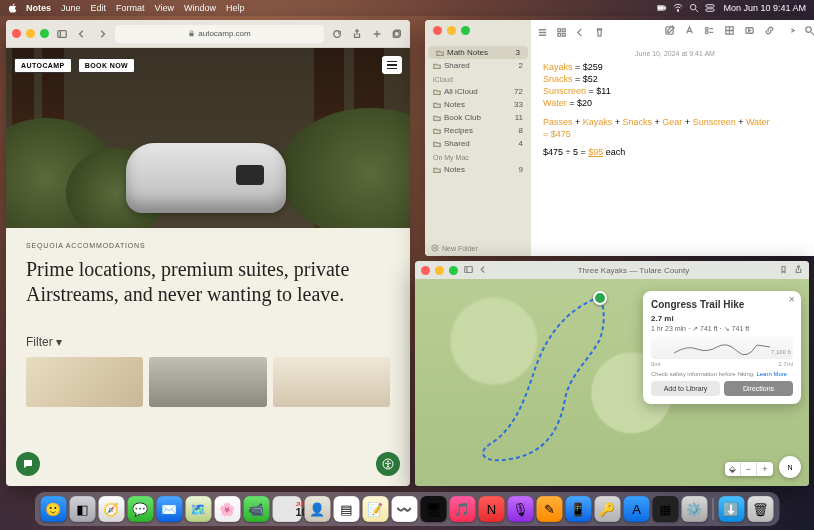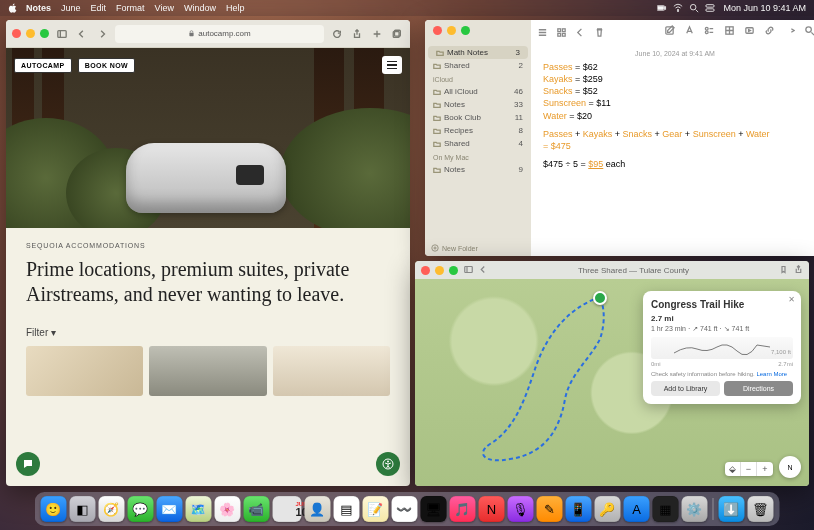--- a/index.html
+++ b/index.html
@@ -44,21 +44,21 @@
     background:linear-gradient(#e6e6e6,#b8b8b8);border-radius:28px 28px 16px 16px;
     box-shadow:inset 0 -10px 14px rgba(0,0,0,.25), 0 2px 6px rgba(0,0,0,.3);}
   .airstream::after{content:'';position:absolute;right:22px;top:22px;width:28px;height:20px;background:#2a2a2a;border-radius:4px;}
   .hero-bar{position:absolute;top:8px;left:8px;right:8px;display:flex;gap:6px;align-items:center;}
   .chip{background:#fff;border:1px solid #333;font-size:7px;font-weight:700;letter-spacing:.06em;padding:3px 6px;border-radius:2px;}
   .hamb{margin-left:auto;background:#fff;width:20px;height:18px;border-radius:3px;display:flex;flex-direction:column;justify-content:center;gap:2px;align-items:center;}
   .hamb span{width:10px;height:1.5px;background:#222;}
   .saf-body{padding:14px 20px 6px;}
   .eyebrow{font-size:7px;letter-spacing:.12em;color:#555;}
   .headline{font-family:Georgia,'Times New Roman',serif;font-size:20px;line-height:1.25;margin-top:8px;color:#222;}
-  .filter{font-size:10px;margin-top:20px;color:#444;}
+  .filter{font-size:12px;margin-top:28px;color:#444;}
   .thumbs{display:flex;gap:6px;margin-top:8px;}
   .thumb{flex:1;height:50px;border-radius:3px;}
   .th1{background:linear-gradient(135deg,#e8dbc0,#c9b896);}
   .th2{background:linear-gradient(#bfbfb4,#8a8a7e);}
   .th3{background:linear-gradient(#efe7d6,#d4c7af);}
   .fab{position:absolute;bottom:10px;width:24px;height:24px;border-radius:50%;background:#2d7a3d;display:flex;align-items:center;justify-content:center;color:#fff;}
   .fab svg{width:12px;height:12px;fill:#fff;}
   .fab.l{left:10px;} .fab.r{right:10px;}
   
   #notes{left:425px;top:20px;width:394px;height:236px;display:flex;}
@@ -348,21 +348,21 @@
       </div>
     <div class="hdr">iCloud</div>
     <div id="nt-ic">
         <div class="nt-row">
           <span class="lbl">
             <svg viewBox="0 0 10 10">
               <path d="M1 3h3l1 1h4v4H1z"></path>
             </svg>
             <span>All iCloud</span>
           </span>
-          <span>46</span>
+          <span>72</span>
         </div>
         <div class="nt-row">
           <span class="lbl">
             <svg viewBox="0 0 10 10">
               <path d="M1 3h3l1 1h4v4H1z"></path>
             </svg>
             <span>Notes</span>
           </span>
           <span>33</span>
         </div>
@@ -410,21 +410,20 @@
       <svg viewBox="0 0 10 10" style="width:8px;height:8px;stroke:#8a8673;fill:none;">
           <circle cx="5" cy="5" r="4"></circle>
           <path d="M5 3V7M3 5H7"></path>
         </svg>
       <span>New Folder</span>
     </div>
   </div>
   <div class="nt-main">
     <div class="nt-date">June 10, 2024 at 9:41 AM</div>
     <div id="nt-lines">
-        <div class="ln"><span class="v">Passes</span> = $62</div>
         <div class="ln"><span class="v">Kayaks</span> = $259</div>
         <div class="ln"><span class="v">Snacks</span> = $52</div>
         <div class="ln"><span class="v">Sunscreen</span> = $11</div>
         <div class="ln"><span class="v">Water</span> = $20</div>
       </div>
     <div style="height:6px"></div>
     <div class="ln" id="nt-sum"><span class="v">Passes</span> + <span class="v">Kayaks</span> + <span class="v">Snacks</span> + <span class="v">Gear</span> + <span class="v">Sunscreen</span> + <span class="v">Water</span><br><span class="v"> = $475</span></div>
     <div style="height:6px"></div>
     <div class="ln">
       <span>$475 ÷ 5  =  </span><span class="v" style="text-decoration:underline;">$95</span><span> each</span>
@@ -439,21 +438,21 @@
       <span class="t-yel"></span>
       <span class="t-grn"></span>
     </div>
     <span><svg viewBox="0 0 12 12">
           <rect x="1" y="2" width="10" height="8" rx="1"></rect>
           <path d="M4 2V10"></path>
         </svg></span>
     <span><svg viewBox="0 0 12 12">
           <path d="M7 2L3 6l4 4"></path>
         </svg></span>
-    <span style="flex:1;text-align:center;">Three Shared — Tulare County</span>
+    <span style="flex:1;text-align:center;">Three Kayaks — Tulare County</span>
     <span><svg viewBox="0 0 12 12">
           <path d="M4 2h4v8l-2-1.5L4 10z"></path>
         </svg></span>
     <span><svg viewBox="0 0 12 12">
           <path d="M6 1V7M4 3l2-2 2 2M3 5v5h6V5"></path>
         </svg></span>
   </div>
   <div class="map-canvas">
     <div class="trail">
       <svg viewBox="0 0 394 207">

